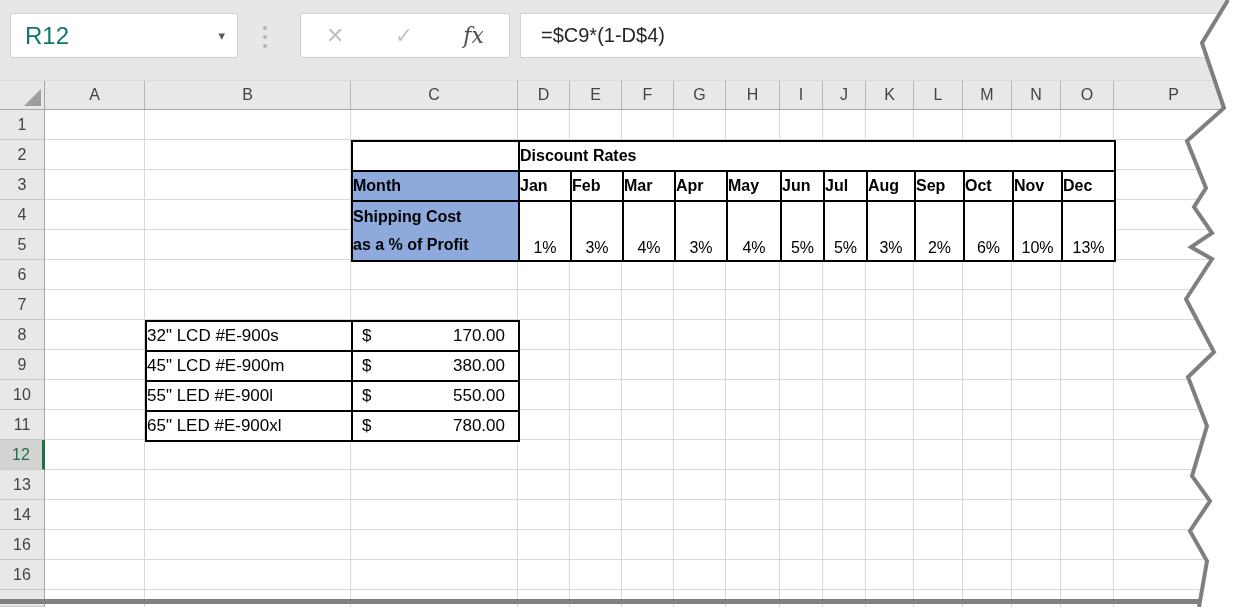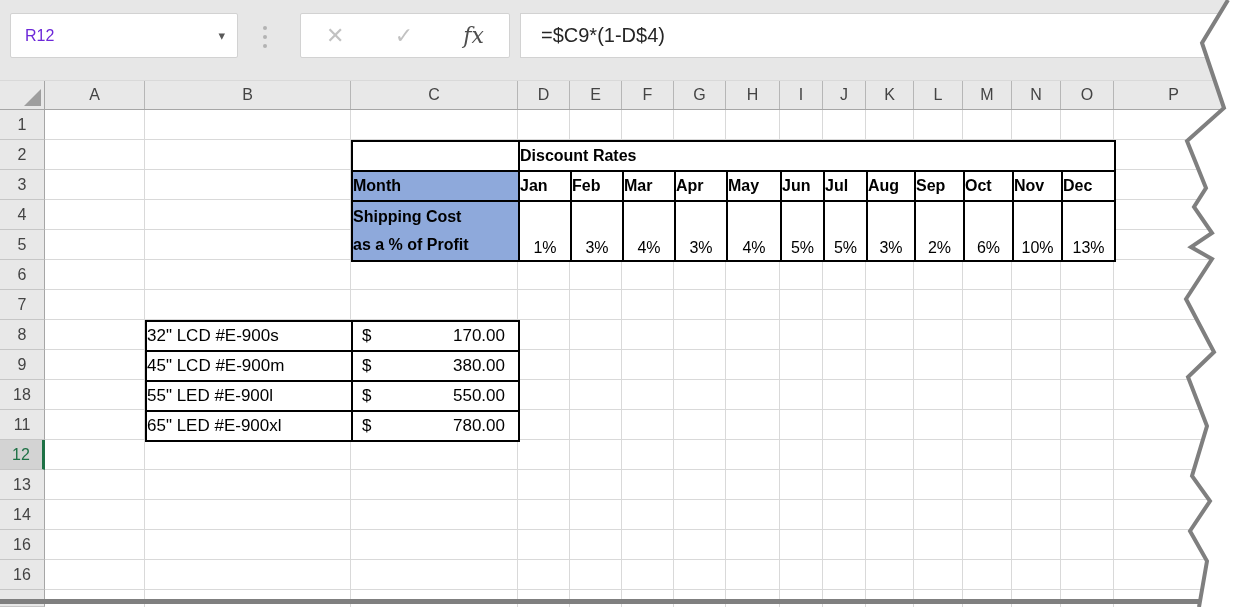--- a/index.html
+++ b/index.html
@@ -4,21 +4,21 @@
 <style>
   * { margin:0; padding:0; box-sizing:border-box; }
   html,body { width:1234px; height:607px; overflow:hidden; background:#fff;
               font-family:"Liberation Sans", sans-serif; }
   #stage { position:relative; width:1234px; height:607px; background:#fff; }
 
   
   .chrome { position:absolute; left:0; top:0; width:1234px; height:80px; background:#e7e7e7; }
   .namebox { position:absolute; left:10px; top:13px; width:228px; height:45px; background:#fff;
              border:1px solid #d2d2d2; border-radius:2px; }
-  .namebox .val { position:absolute; left:14px; top:0; line-height:43px; font-size:16px; color:#6d28d9; }
+  .namebox .val { position:absolute; left:14px; top:0; line-height:43px; font-size:24px; color:#0f766e; }
   .namebox .arrow { position:absolute; right:12px; top:0; line-height:43px; font-size:13px; color:#595959; }
   .dots { position:absolute; left:263px; top:26px; display:flex; flex-direction:column; gap:5px; }
   .dots i { width:4px; height:4px; border-radius:50%; background:#b3b3b3; }
   .fnbox { position:absolute; left:300px; top:13px; width:210px; height:45px; background:#fff;
            border:1px solid #d2d2d2; border-radius:2px; display:flex; align-items:center;
            justify-content:space-around; }
   .icx { font-size:22px; color:#c2c2c2; }
   .icfx { font-size:22px; color:#4d4d4d; font-style:italic; font-family:"DejaVu Serif", serif; }
   .fbar { position:absolute; left:520px; top:13px; width:714px; height:45px; background:#fff;
           border:1px solid #d2d2d2; }
@@ -112,21 +112,21 @@
   <div class="rowhead">
     <div class="rh">1</div>
     <div class="rh">2</div>
     <div class="rh">3</div>
     <div class="rh">4</div>
     <div class="rh">5</div>
     <div class="rh">6</div>
     <div class="rh">7</div>
     <div class="rh">8</div>
     <div class="rh">9</div>
-    <div class="rh">18</div>
+    <div class="rh">10</div>
     <div class="rh">11</div>
     <div class="rh sel">12</div>
     <div class="rh">13</div>
     <div class="rh">14</div>
     <div class="rh">16</div>
     <div class="rh">16</div>
     <div class="rh stub"></div>
   </div>
 
   <div class="gridbody">

